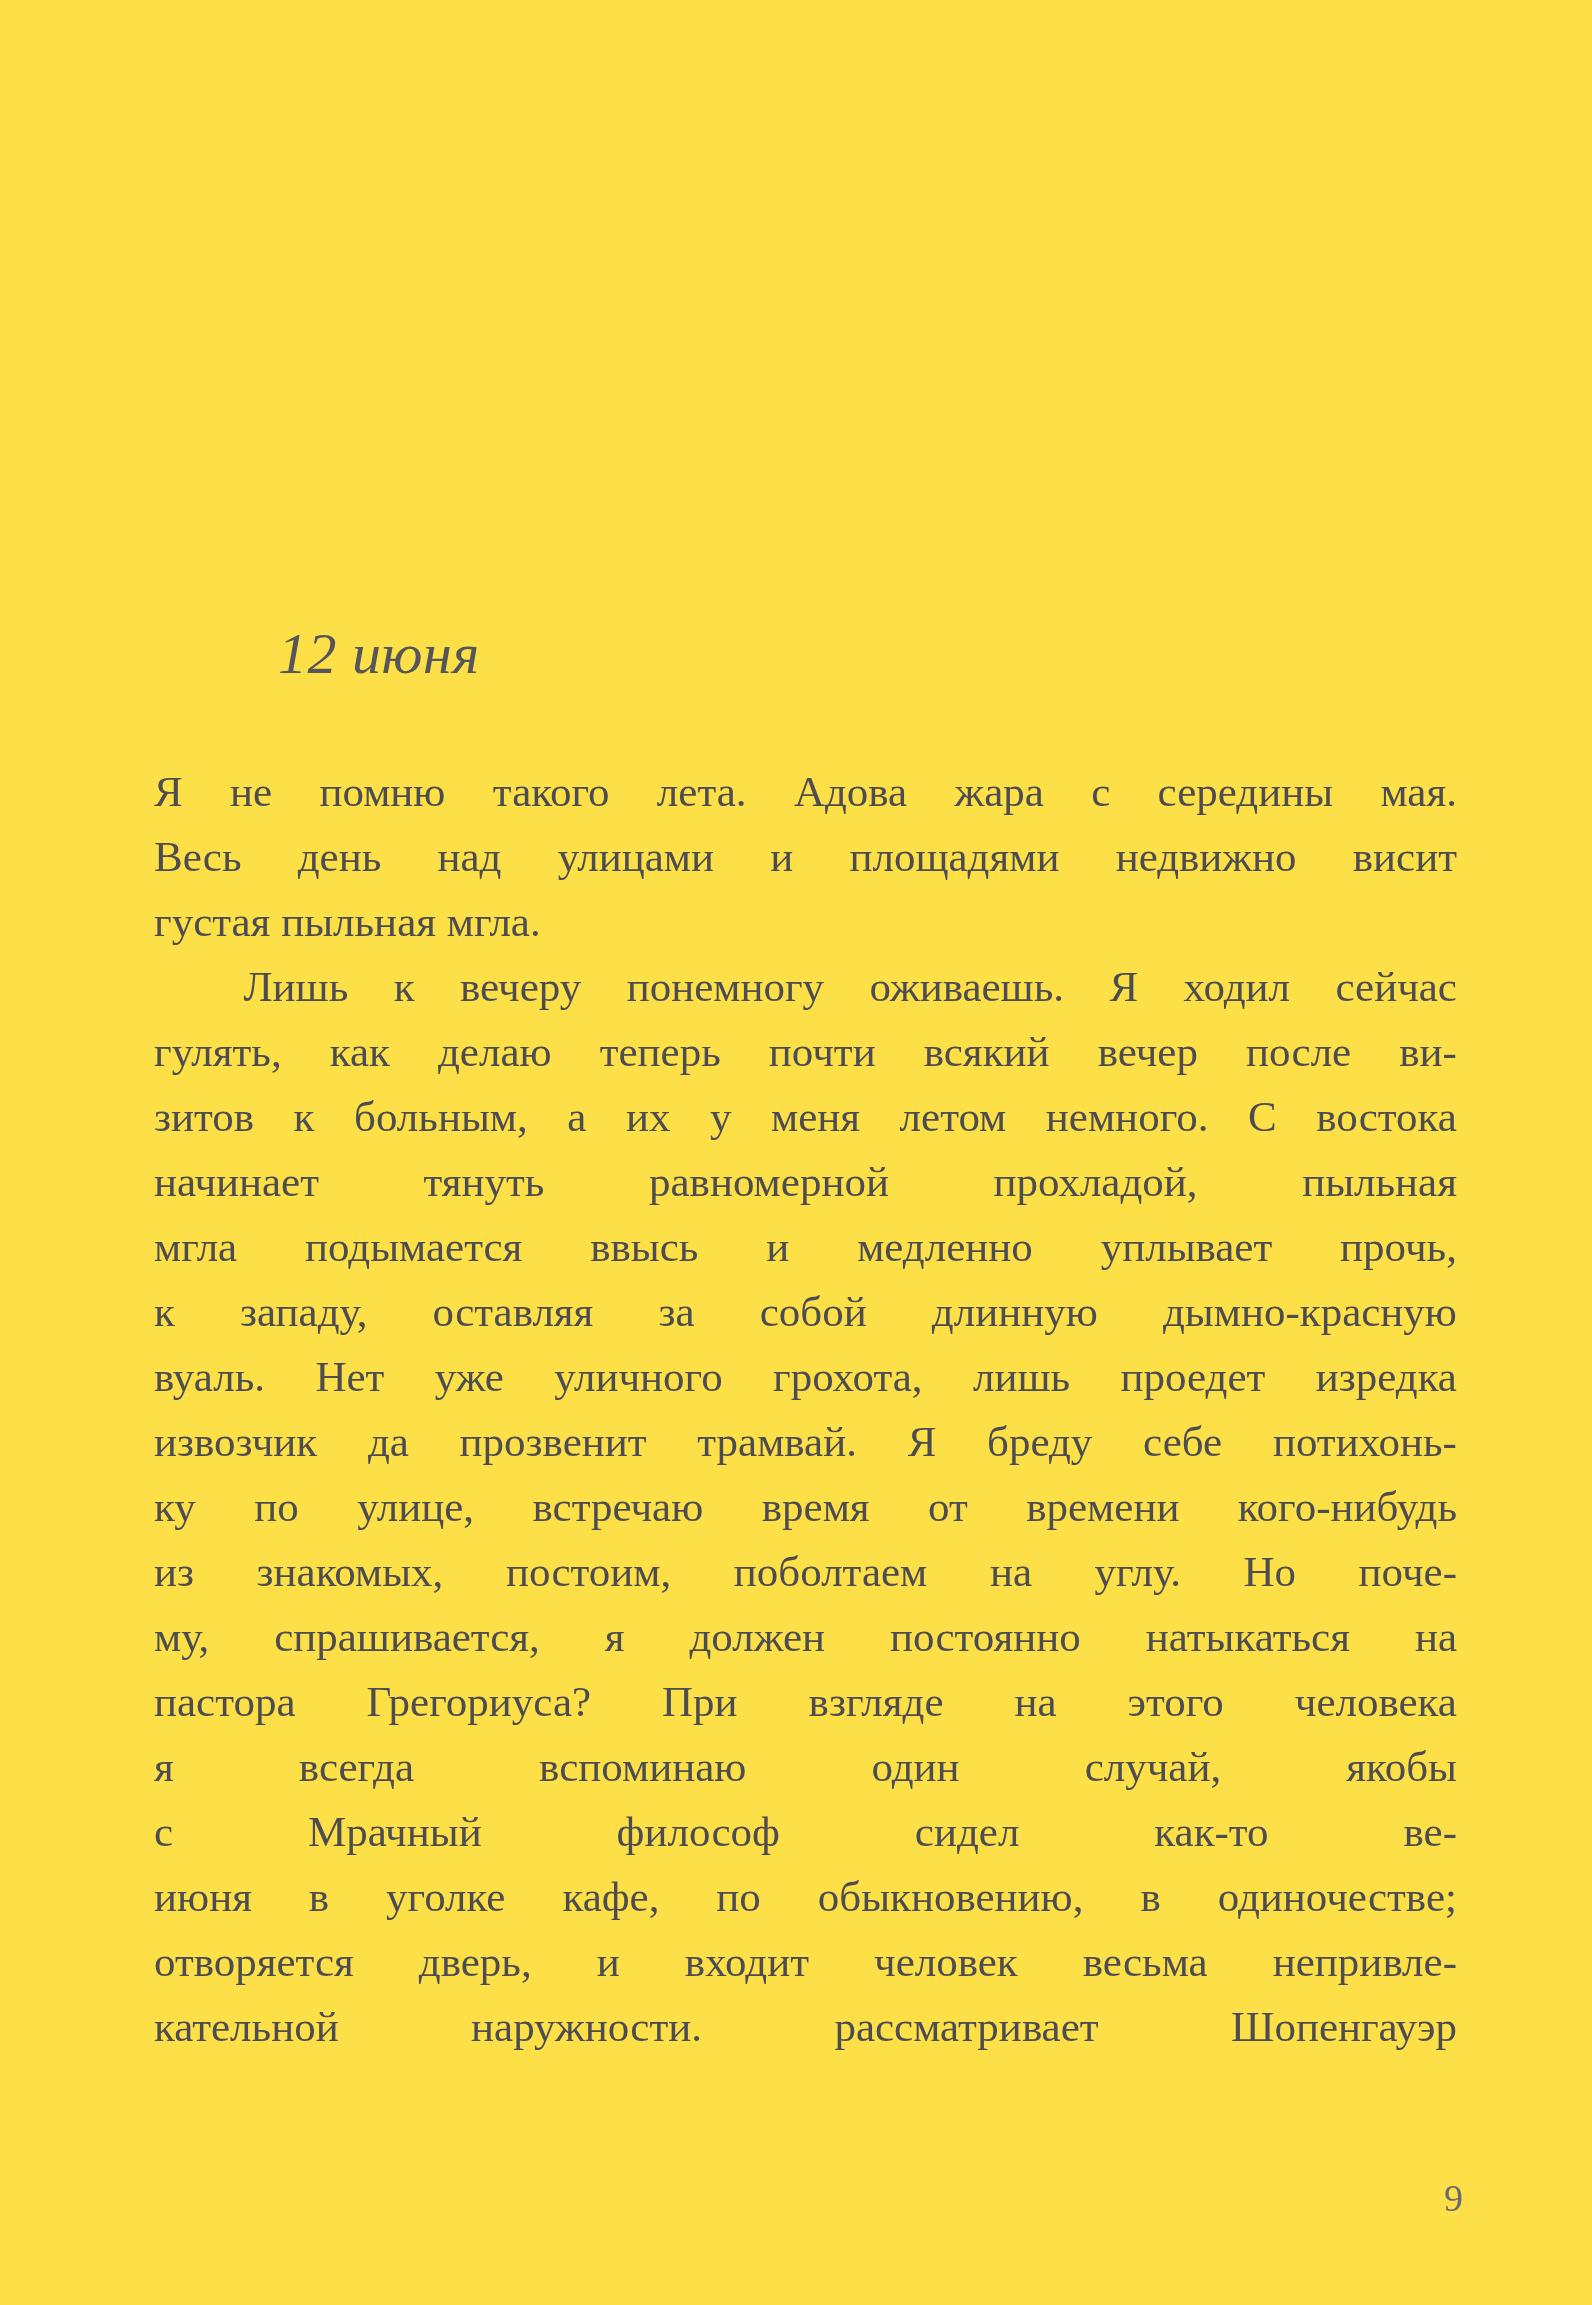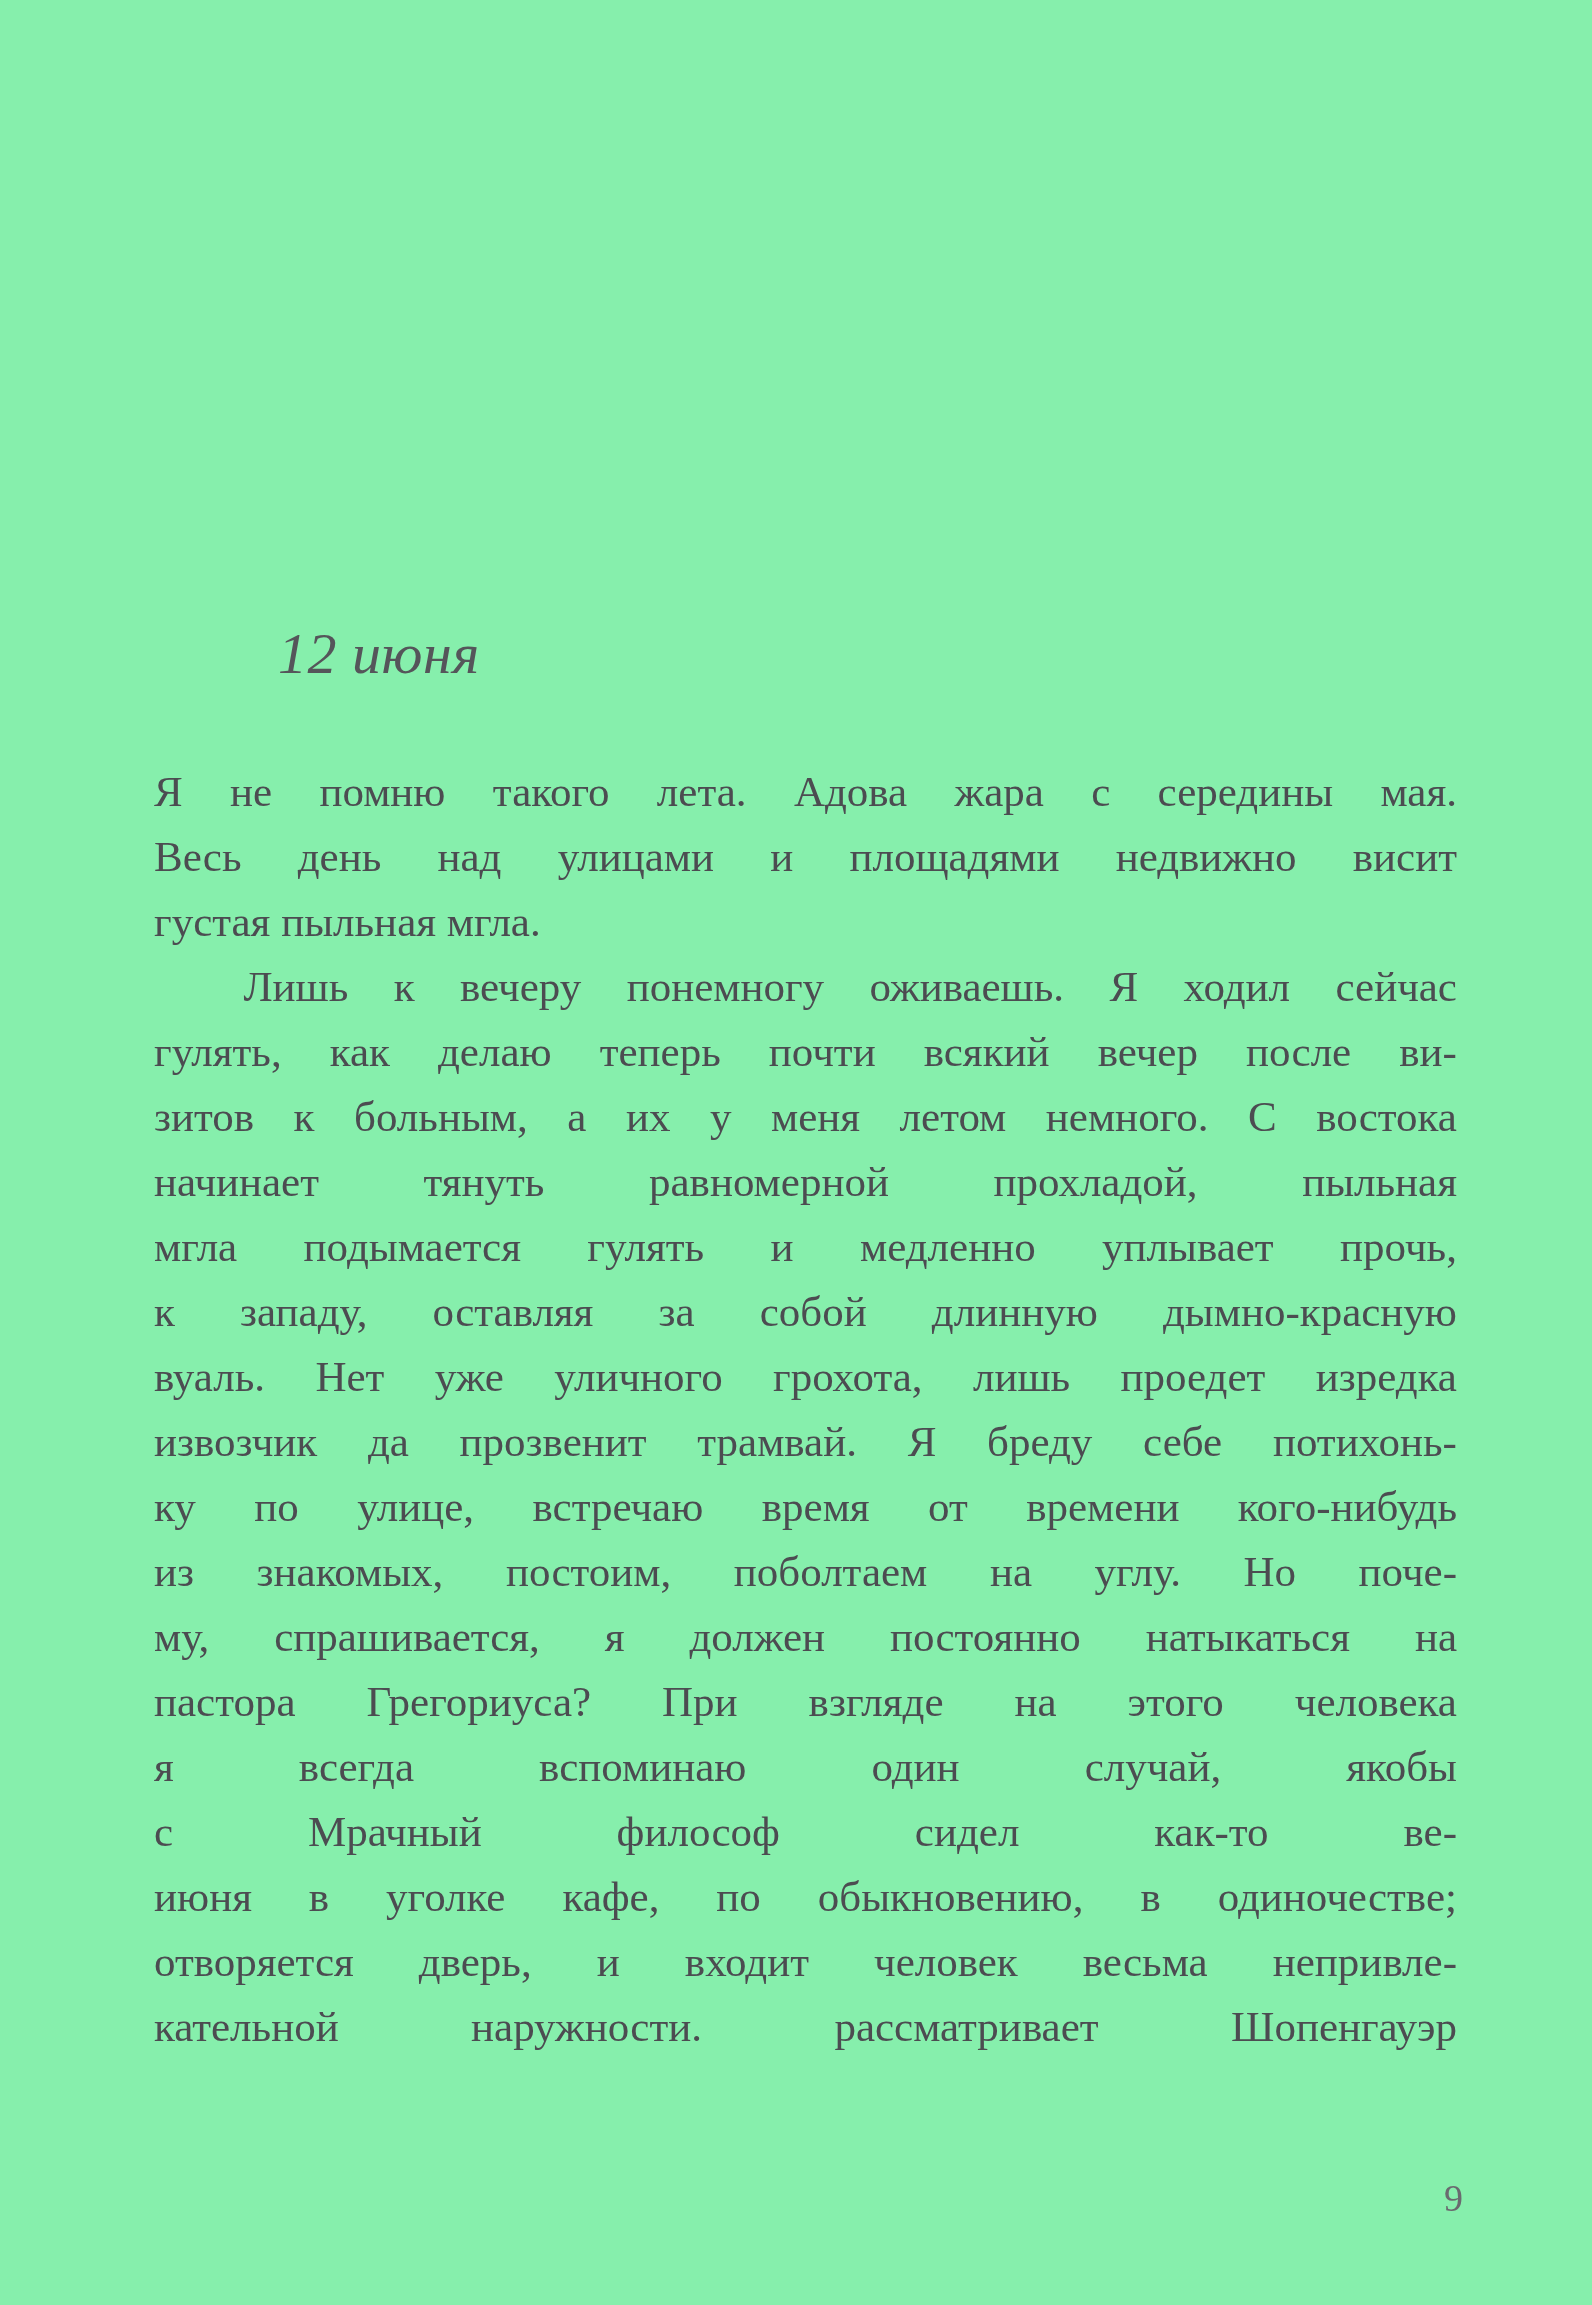--- a/index.html
+++ b/index.html
@@ -6,21 +6,21 @@
   html, body {
     margin: 0;
     padding: 0;
     background: #ffffff;
   }
 
   .page {
     position: relative;
     width: 1592px;
     height: 2305px;
-    background: #86efac;
+    background: #fde047;
     overflow: hidden;
     box-sizing: border-box;
   }
 
   
   .text-block {
     position: absolute;
     left: 154px;
     top: 625px;
     width: 1303px;
@@ -168,21 +168,21 @@
           <span class="line justified">
             <span class="w">начинает</span>
             <span class="w">тянуть</span>
             <span class="w">равномерной</span>
             <span class="w">прохладой,</span>
             <span class="w">пыльная</span>
           </span>
           <span class="line justified">
             <span class="w">мгла</span>
             <span class="w">подымается</span>
-            <span class="w">гулять</span>
+            <span class="w">ввысь</span>
             <span class="w">и</span>
             <span class="w">медленно</span>
             <span class="w">уплывает</span>
             <span class="w">прочь,</span>
           </span>
           <span class="line justified">
             <span class="w">к</span>
             <span class="w">западу,</span>
             <span class="w">оставляя</span>
             <span class="w">за</span>

